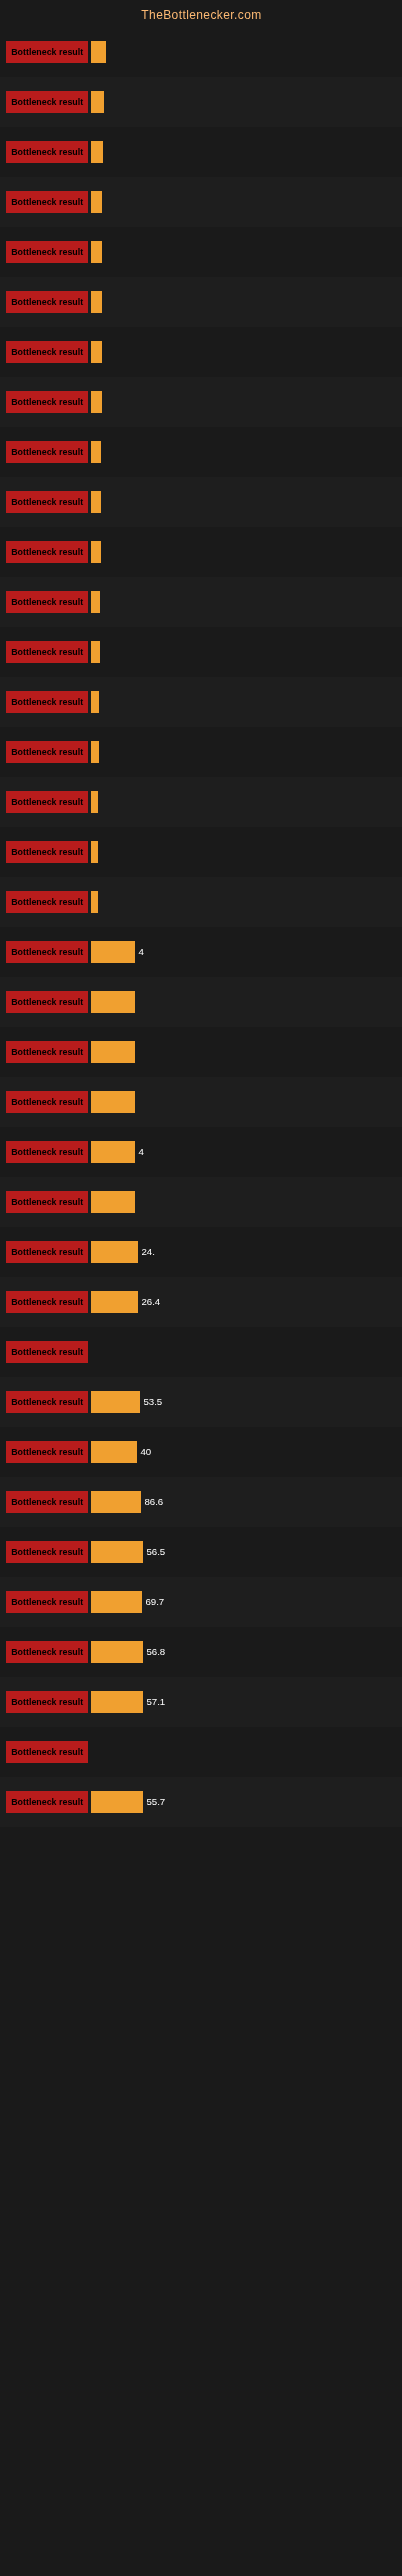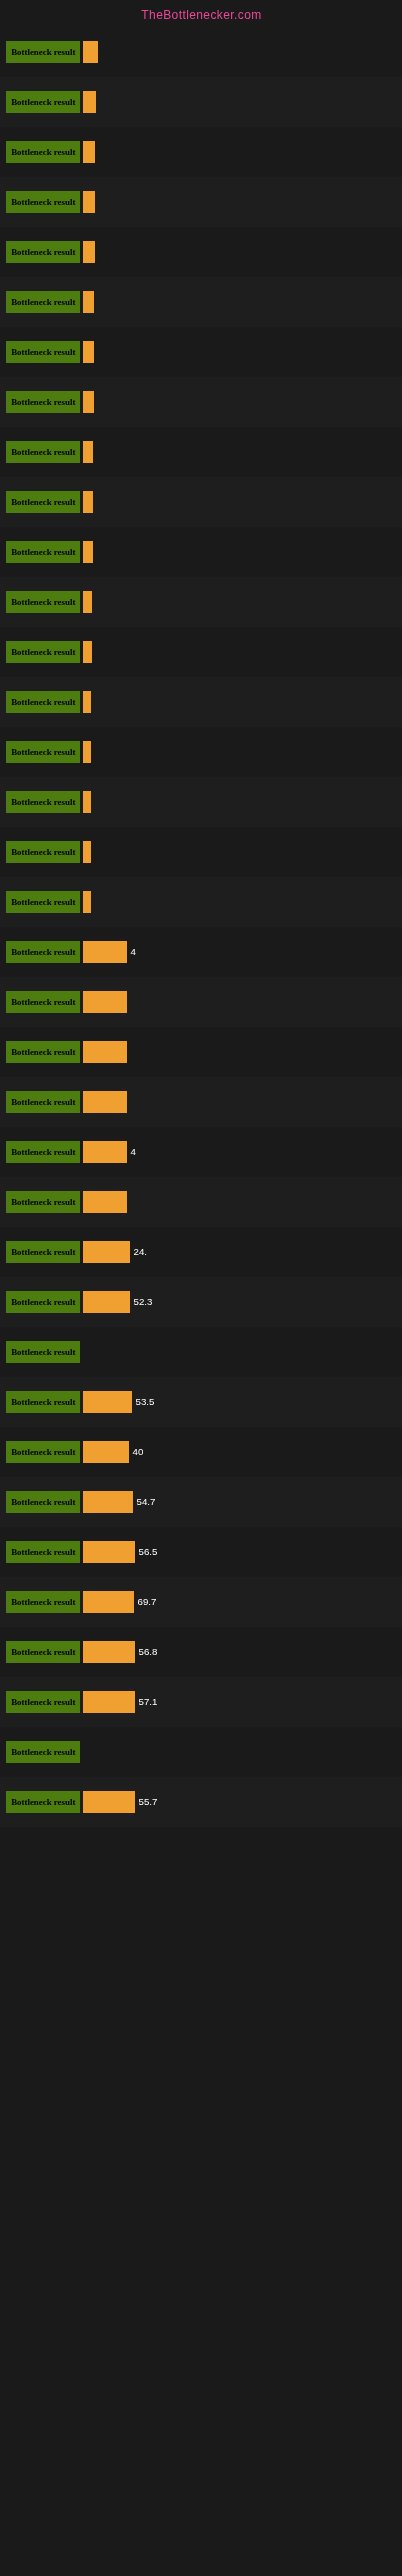--- a/index.html
+++ b/index.html
@@ -6,47 +6,46 @@
     body {
       width: 403px;
       background: #1a1a1a;
       font-family: Arial, sans-serif;
       color: #fff;
     }
     .header {
       text-align: center;
       padding: 8px 0 4.8px 0;
       font-size: 12px;
-      color: #ec4899;
+      color: #fdba74;
       letter-spacing: 0.4px;
     }
     .row {
       display: flex;
       align-items: center;
       padding: 3.2px 6.4px;
       min-height: 50px;
     }
     .row:nth-child(odd) {
       background: #1a1a1a;
     }
     .row:nth-child(even) {
       background: #1e1e1e;
     }
     .label-box {
-      background: #4d7c0f;
+      background: #b91c1c;
       color: #000;
       font-size: 8.9px;
       font-weight: bold;
       padding: 3.2px 4.8px;
       white-space: nowrap;
       min-width: 64px;
       height: 22.5px;
       display: flex;
       align-items: center;
-      font-family: Liberation Serif, serif;
     }
     .bar-container {
       flex: 1;
       margin-left: 3.2px;
       display: flex;
       align-items: center;
     }
     .bar {
       background: #f0a030;
       height: 22.5px;
@@ -238,21 +237,21 @@
       <div class="label-box">Bottleneck result</div>
       <div class="bar-container">
         <div class="bar" style="width: 47px;"></div>
         <span class="value">24.</span>
       </div>
     </div>
     <div class="row">
       <div class="label-box">Bottleneck result</div>
       <div class="bar-container">
         <div class="bar" style="width: 47px;"></div>
-        <span class="value">52.3</span>
+        <span class="value">26.4</span>
       </div>
     </div>
     <div class="row">
       <div class="label-box">Bottleneck result</div>
     </div>
     <div class="row">
       <div class="label-box">Bottleneck result</div>
       <div class="bar-container">
         <div class="bar" style="width: 49px;"></div>
         <span class="value">53.5</span>
@@ -262,21 +261,21 @@
       <div class="label-box">Bottleneck result</div>
       <div class="bar-container">
         <div class="bar" style="width: 46px;"></div>
         <span class="value">40</span>
       </div>
     </div>
     <div class="row">
       <div class="label-box">Bottleneck result</div>
       <div class="bar-container">
         <div class="bar" style="width: 50px;"></div>
-        <span class="value">54.7</span>
+        <span class="value">86.6</span>
       </div>
     </div>
     <div class="row">
       <div class="label-box">Bottleneck result</div>
       <div class="bar-container">
         <div class="bar" style="width: 52px;"></div>
         <span class="value">56.5</span>
       </div>
     </div>
     <div class="row">

